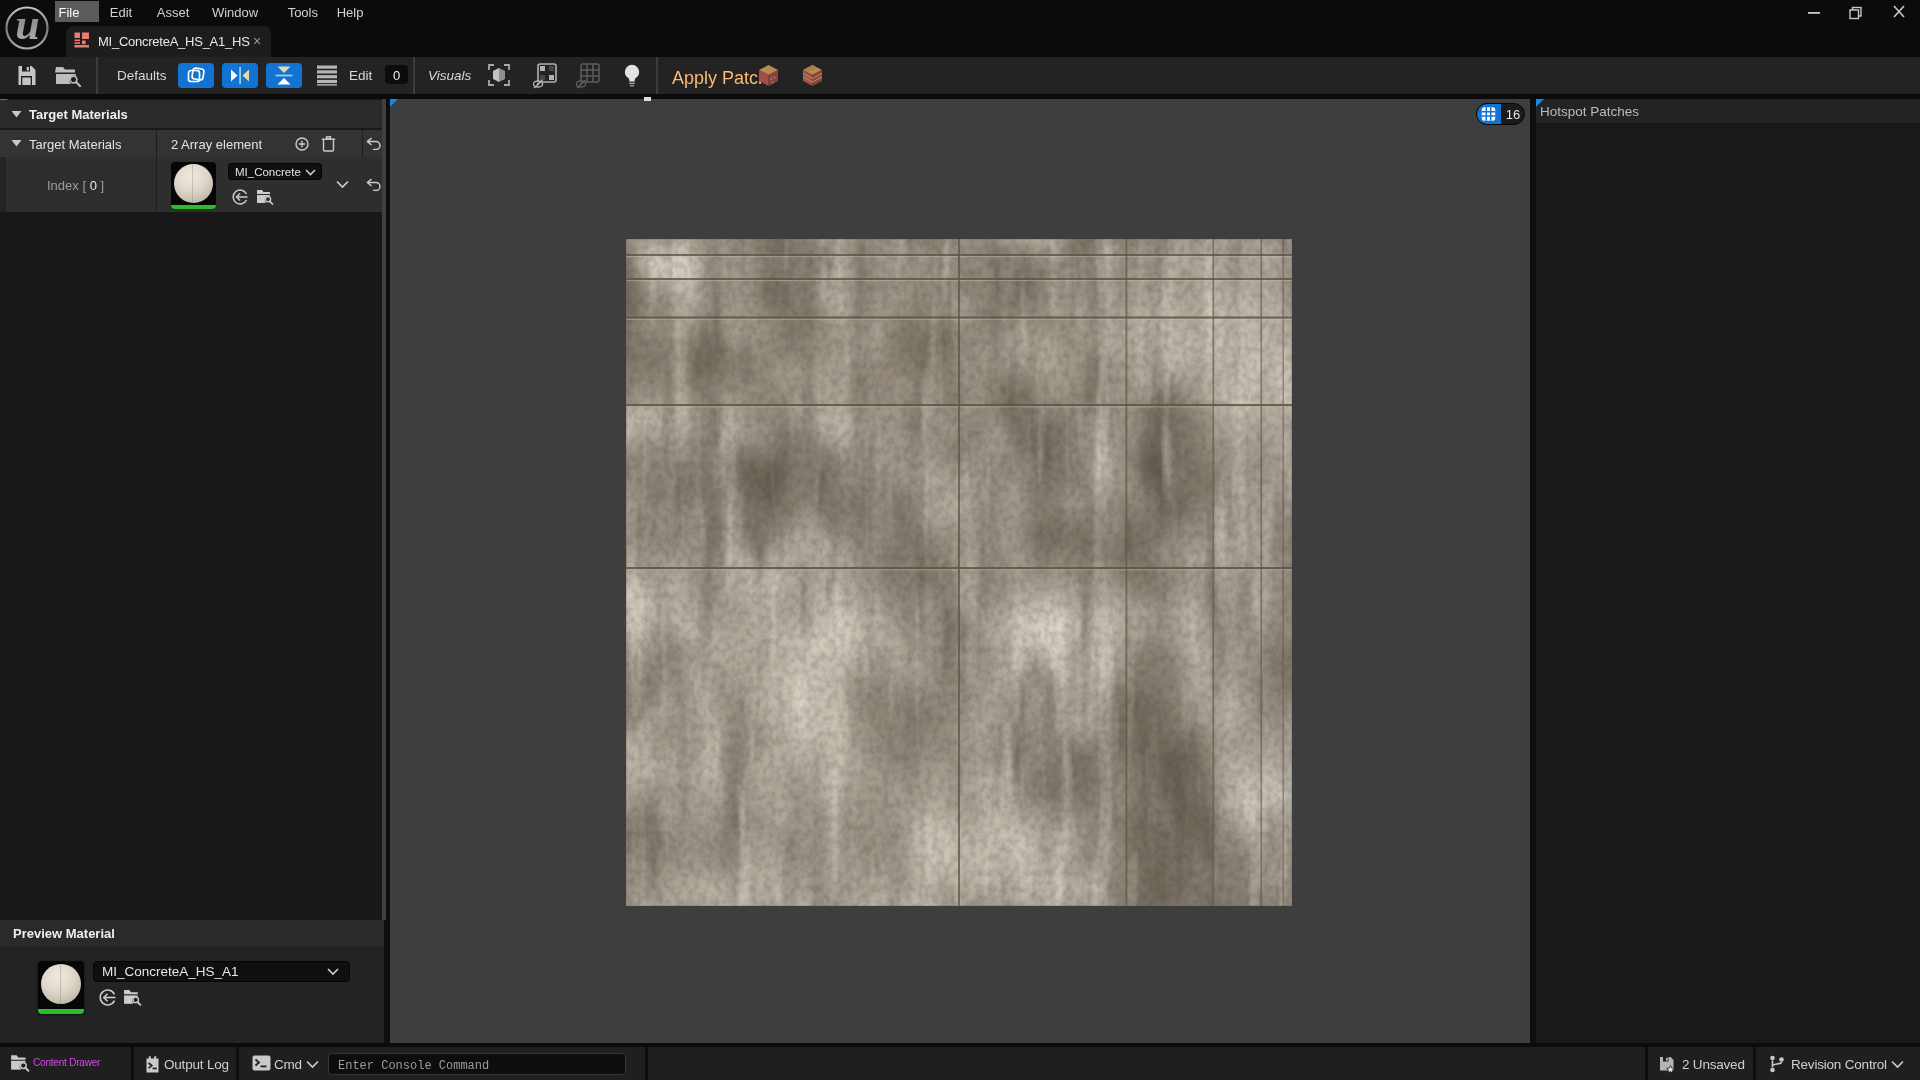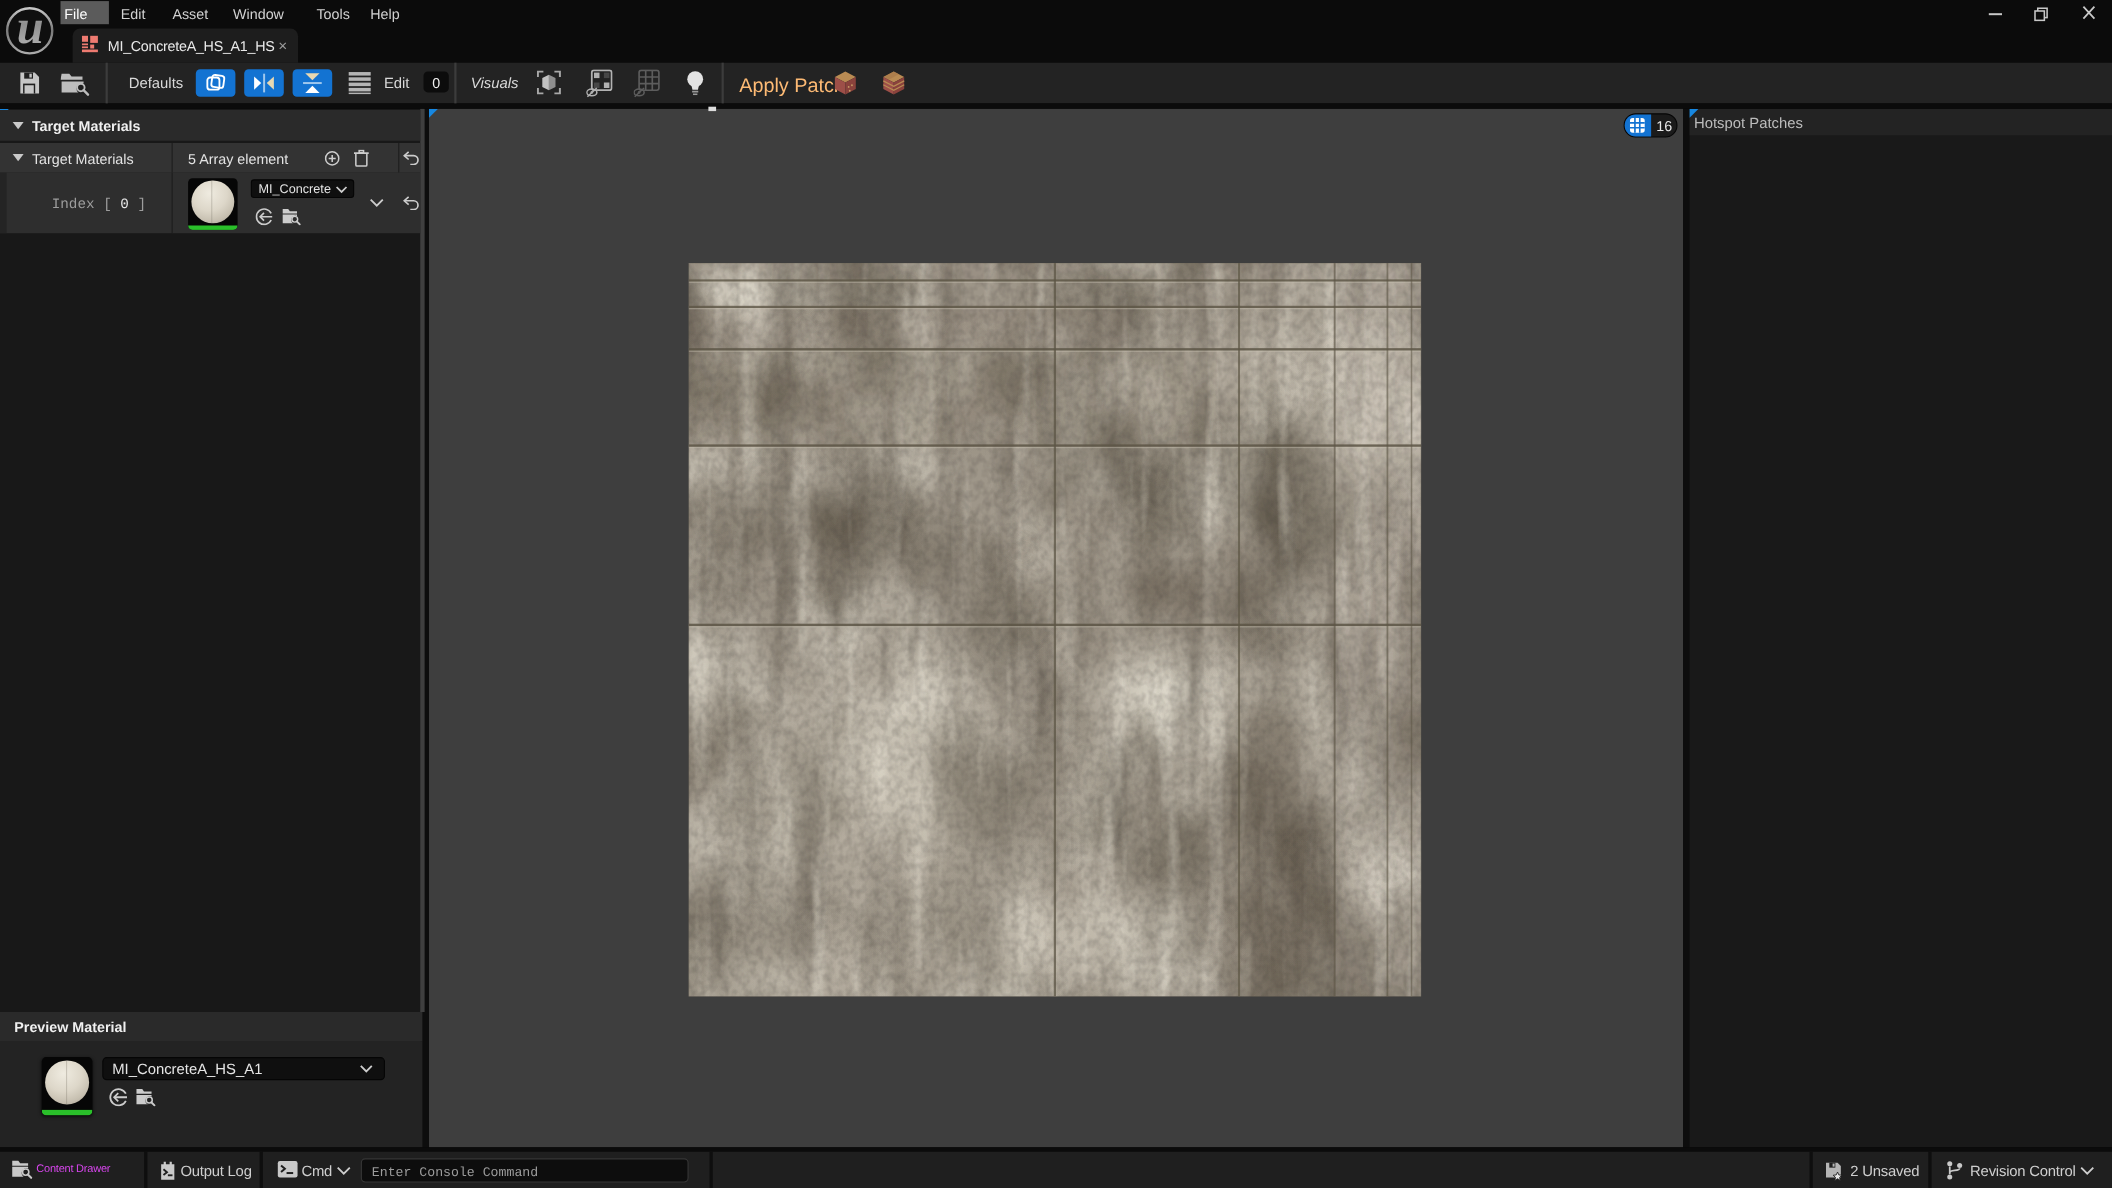--- a/index.html
+++ b/index.html
@@ -294,41 +294,41 @@
       <path d="M0.5 1 h10 l-5 6.5 z" fill="#c9c9c9"></path>
     </svg>
   <div class="a txt" style="left:29px;top:107px;color:#f0f0f0;font-weight:bold;">Target Materials</div>
 
   <div class="a" style="left:0;top:130px;width:382px;height:27px;background:#333333;"></div>
   <svg class="a" style="left:11px;top:139px;" width="11" height="8" viewBox="0 0 11 8">
       <path d="M0.5 1 h10 l-5 6.5 z" fill="#c9c9c9"></path>
     </svg>
   <div class="a txt" style="left:29px;top:137px;color:#e3e3e3;">Target Materials</div>
   <div class="a" style="left:156px;top:130px;width:1px;height:27px;background:#1d1d1d;"></div>
-  <div class="a txt" style="left:171px;top:137px;color:#e3e3e3;">5 Array element</div>
+  <div class="a txt" style="left:171px;top:137px;color:#e3e3e3;">2 Array element</div>
   <svg class="a" style="left:295px;top:137px;" width="14" height="14" viewBox="0 0 14 14">
     <circle cx="7" cy="7" r="6" fill="none" stroke="#cccccc" stroke-width="1.4"></circle>
     <path d="M7 3.8 V10.2 M3.8 7 H10.2" stroke="#cccccc" stroke-width="1.4"></path>
   </svg>
   <svg class="a" style="left:321px;top:136px;" width="15" height="16" viewBox="0 0 15 16">
     <g stroke="#cccccc" stroke-width="1.4" fill="none">
       <rect x="5.5" y="0.8" width="4" height="2"></rect>
       <path d="M0.8 3.2 H14.2"></path>
       <path d="M2.5 3.2 V14 a1 1 0 0 0 1 1 H11.5 a1 1 0 0 0 1-1 V3.2"></path>
     </g>
   </svg>
   <div class="a" style="left:362px;top:130px;width:1px;height:27px;background:#1d1d1d;"></div>
   <svg class="a" style="left:366px;top:137px;" width="16" height="13" viewBox="0 0 16 13">
     <path d="M5.5 1 L1.5 4.5 L5.5 8" fill="none" stroke="#cccccc" stroke-width="1.5"></path>
     <path d="M1.8 4.5 H10 a4 4 0 0 1 0 8 H7" fill="none" stroke="#cccccc" stroke-width="1.5"></path>
   </svg>
 
   <div class="a" style="left:0;top:157px;width:382px;height:55px;background:#2e2e2e;"></div>
   <div class="a" style="left:0;top:157px;width:6px;height:55px;background:#242424;"></div>
-  <div class="a txt" style="left:47px;top:178px;color:#9d9d9d;font-family:Liberation Mono, monospace;">Index [ <span style="color:#e8e8e8;">0</span> ]</div>
+  <div class="a txt" style="left:47px;top:178px;color:#9d9d9d;">Index [ <span style="color:#e8e8e8;">0</span> ]</div>
   <div class="a" style="left:156px;top:157px;width:1px;height:55px;background:#1d1d1d;"></div>
 
   <div class="a" style="left:171px;top:162px;width:45px;height:47px;background:#060606;border-radius:4px;overflow:hidden;">
     <div class="a" style="left:3px;top:2px;width:39px;height:39px;border-radius:50%;background:radial-gradient(circle at 42% 30%, #efebe0 0%, #ddd7c9 45%, #c6bfb0 72%, #9b9486 100%);"></div>
     <div class="a" style="left:21px;top:2px;width:1px;height:39px;background:rgba(120,112,98,0.3);"></div>
     <div class="a" style="left:0;top:43px;width:45px;height:4px;background:#2abf2a;"></div>
   </div>
 
   <div class="a" style="left:228px;top:163px;width:94px;height:17px;background:#0f0f0f;border:1px solid #050505;border-radius:3px;"></div>
   <div class="a txt" style="left:235px;top:166px;color:#e3e3e3;font-size:11.5px;width:70px;overflow:hidden;">MI_Concrete</div>

